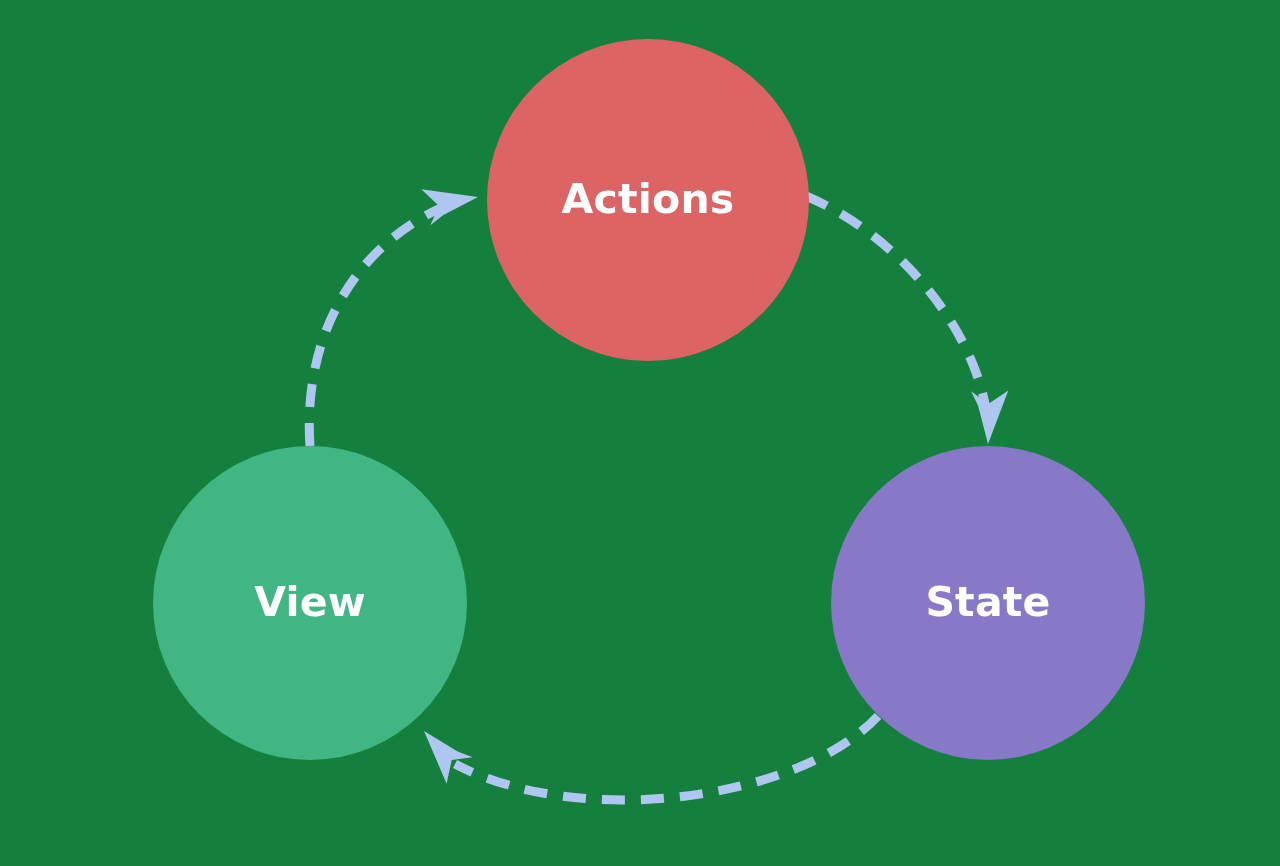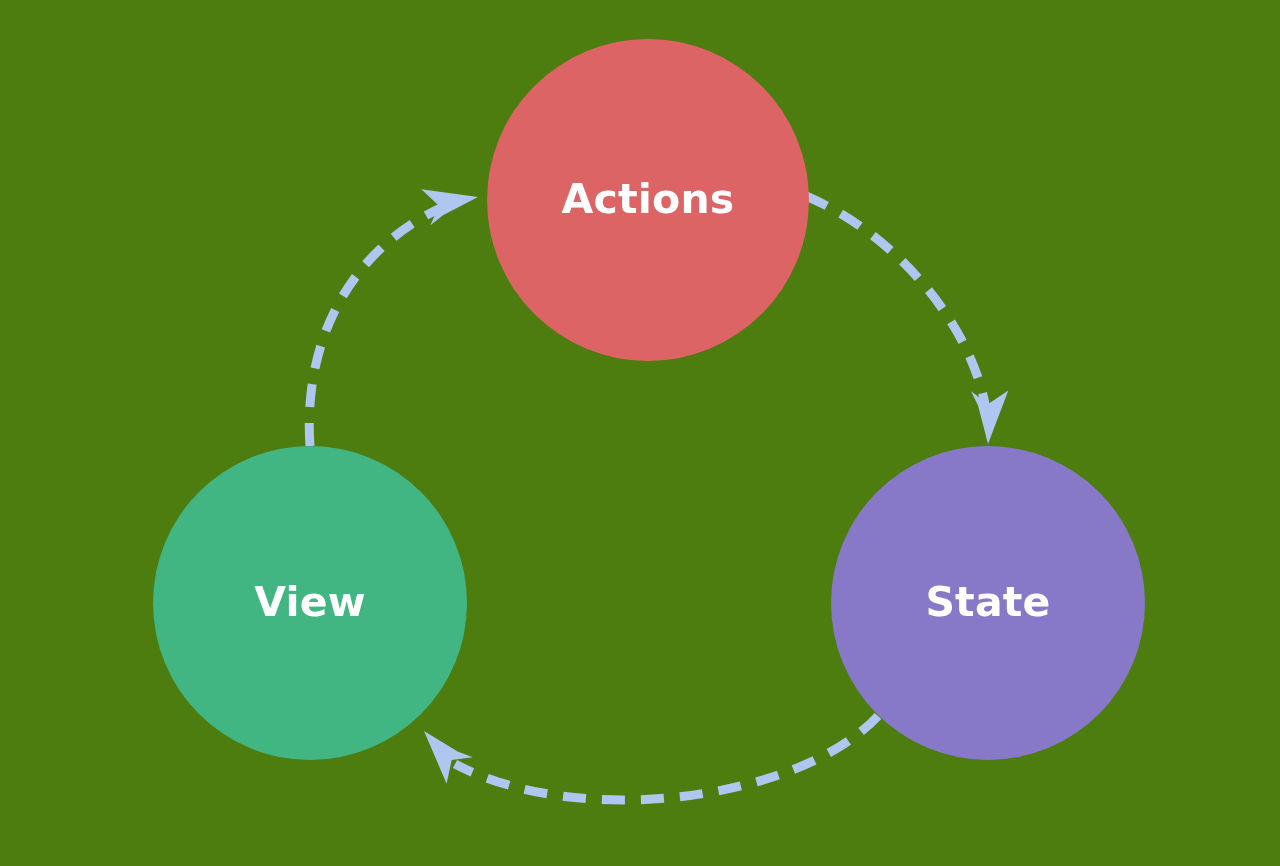--- a/index.html
+++ b/index.html
@@ -38,21 +38,21 @@
     letter-spacing: 0.2px;
   }
   .flow-arc {
     fill: none;
     stroke-linecap: butt;
   }
 </style>
 </head>
 <body>
 
-<div id="diagram-root" style="background: #4d7c0f;">
+<div id="diagram-root" style="background: #15803d;">
   <svg id="flow-svg" viewBox="0 0 1280 866" xmlns="http://www.w3.org/2000/svg">
 
     <g>
       <path class="flow-arc" d="M 310 446 C 302 330 360 240 452 203" stroke="#aec6f0" stroke-width="9" stroke-dasharray="23 16"></path>
       <path class="flow-arc" d="M 806 196 C 900 236 975 330 987 415" stroke="#aec6f0" stroke-width="9" stroke-dasharray="23 16"></path>
       <path class="flow-arc" d="M 878 716 C 800 800 580 830 455 764" stroke="#aec6f0" stroke-width="9" stroke-dasharray="23 16"></path>
     </g>
 
     <g>
       <path d="M 478.00 197.00 L 421.26 189.25 L 438.87 205.83 L 430.41 225.35 L 443.00 215.23 Z" fill="#aec6f0"></path>

